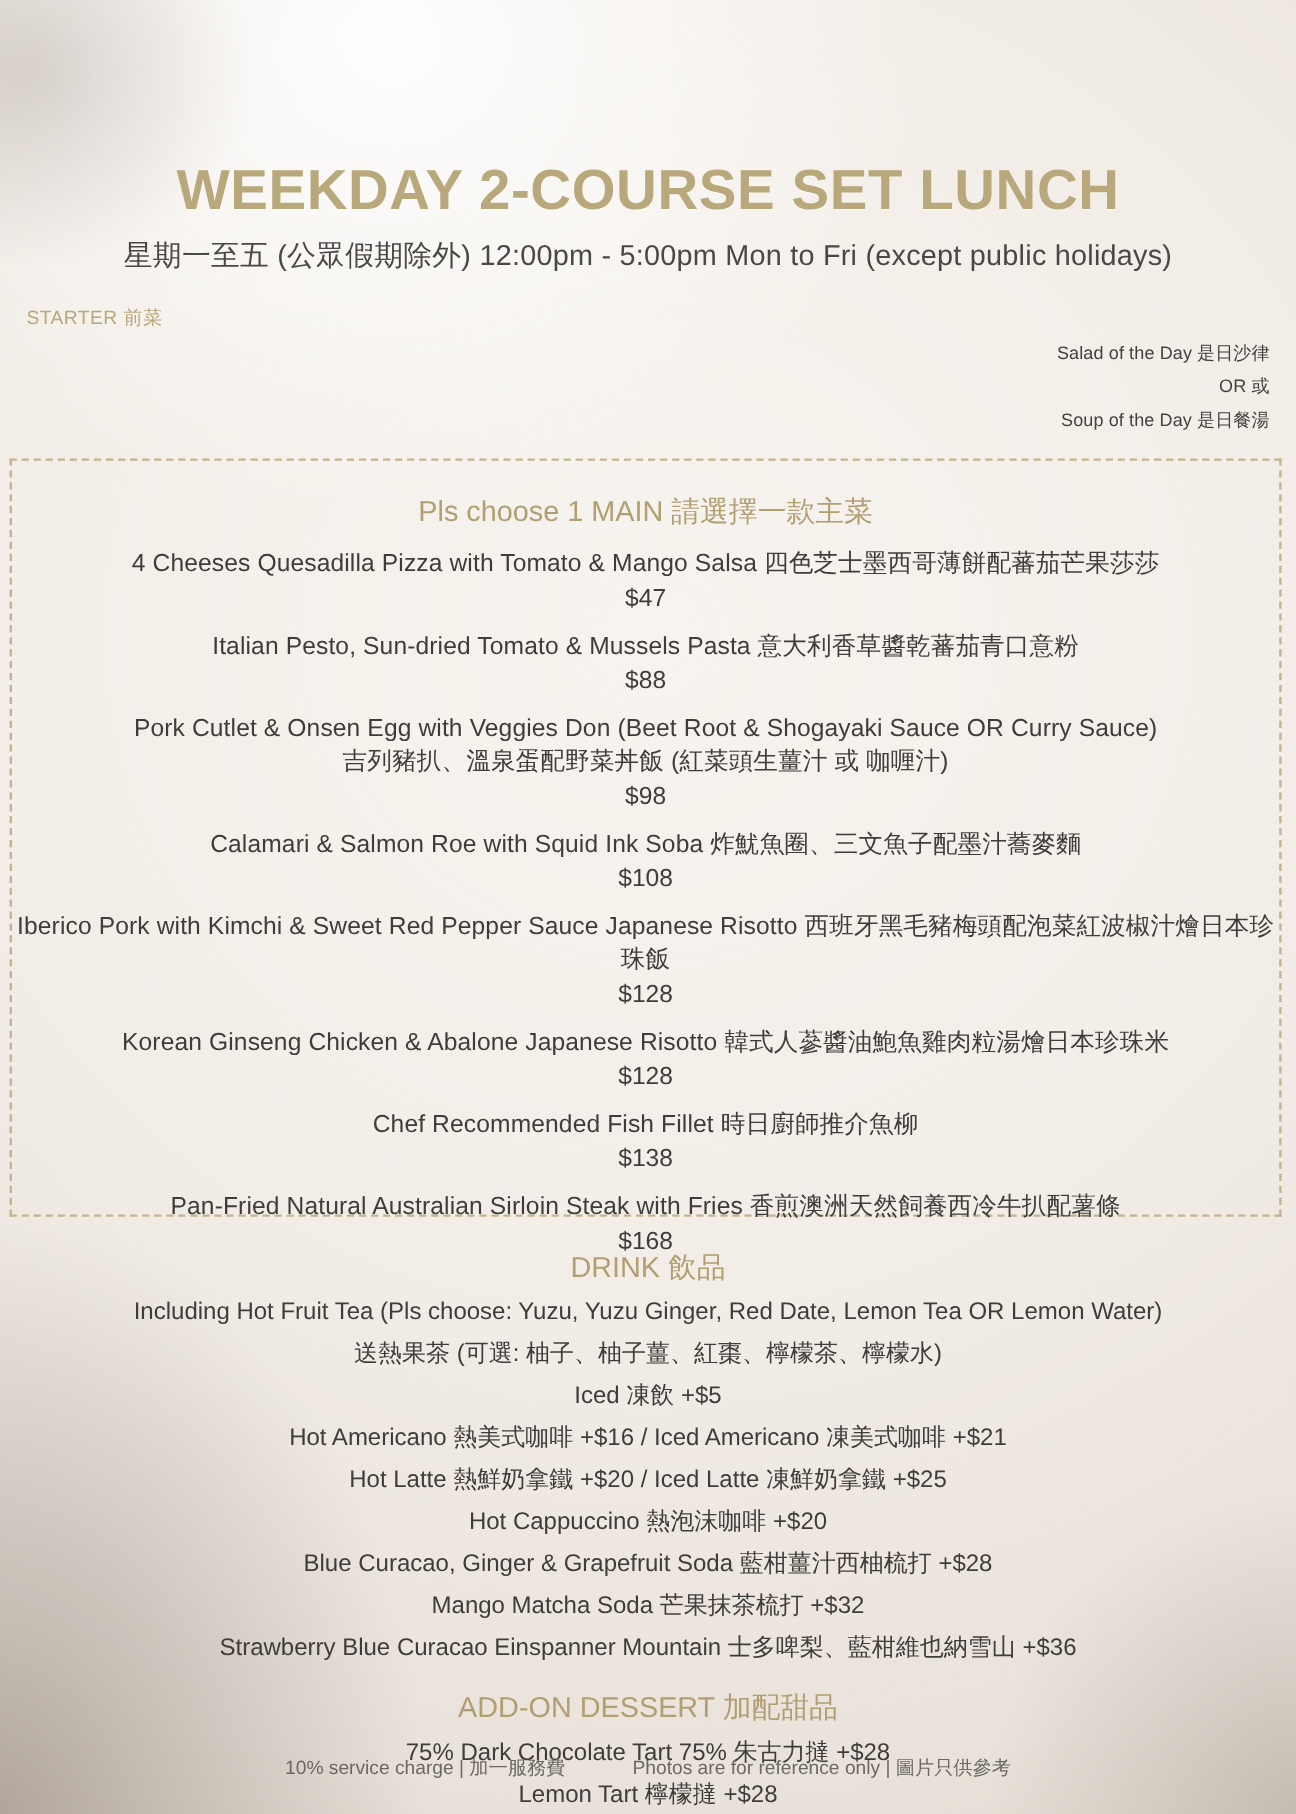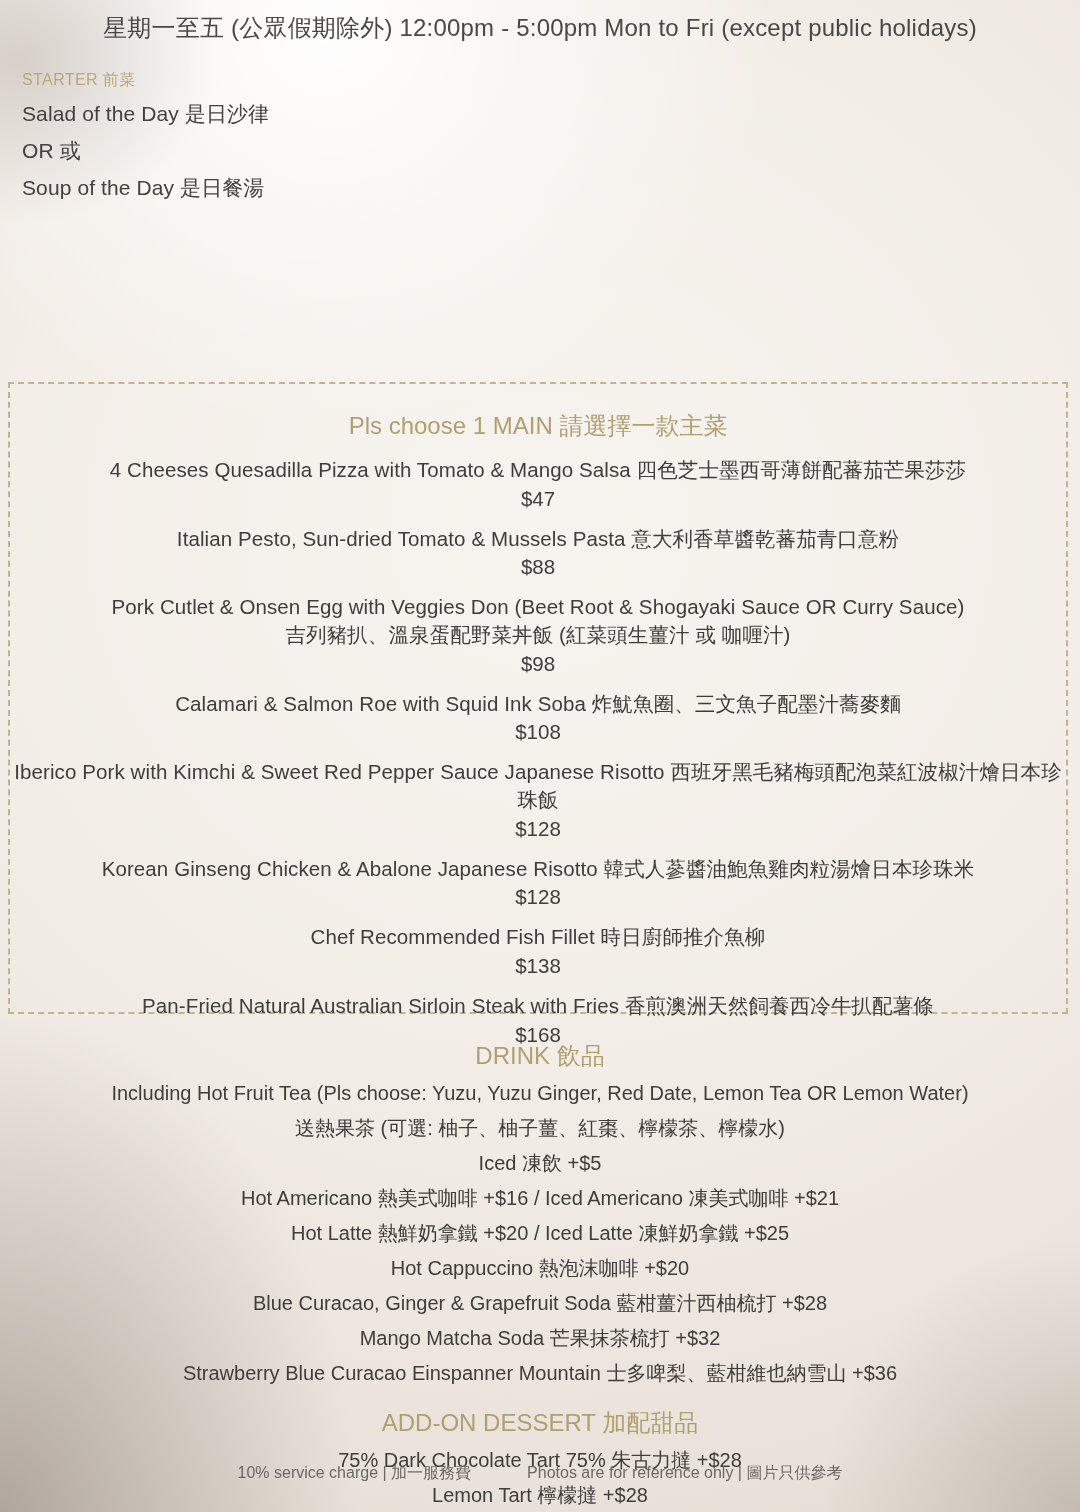--- a/index.html
+++ b/index.html
@@ -59,22 +59,22 @@
   }
 
   .section-head {
     color: #b9a87c;
     font-size: 16px;
     letter-spacing: 0.4px;
   }
   .section-head.starter { margin-top: 26px; }
 
   .line {
-    text-align: left;
-    font-size: 21px;
+    text-align: right;
+    font-size: 15px;
     color: #43413f;
     margin-top: 9px;
     letter-spacing: 0.1px;
   }
 
   
   .mains-box {
     position: absolute;
     left: 8px;
     right: 12px;
@@ -144,20 +144,21 @@
   }
   .footer span { white-space: nowrap; }
 </style>
 </head>
 <body>
 
 <div class="paper"></div>
 
 <div class="sheet">
 
+  <div class="title">WEEKDAY 2-COURSE SET LUNCH</div>
   <div class="subtitle">星期一至五 (公眾假期除外)  12:00pm - 5:00pm  Mon to Fri (except public holidays)</div>
 
   <div class="section-head starter">STARTER 前菜</div>
   <div class="line">Salad of the Day  是日沙律</div>
   <div class="line">OR 或</div>
   <div class="line">Soup of the Day  是日餐湯</div>
 
   <div class="mains-box">
     <div class="mains-inner">
       <div class="mains-head">Pls choose 1 MAIN 請選擇一款主菜</div>

